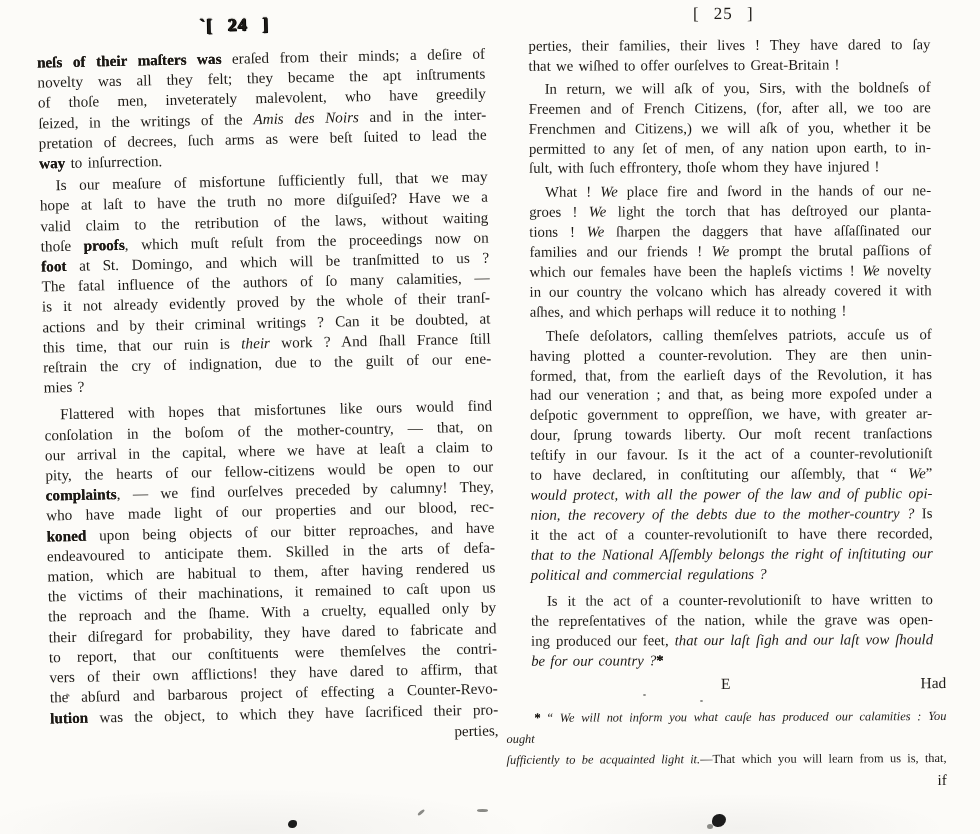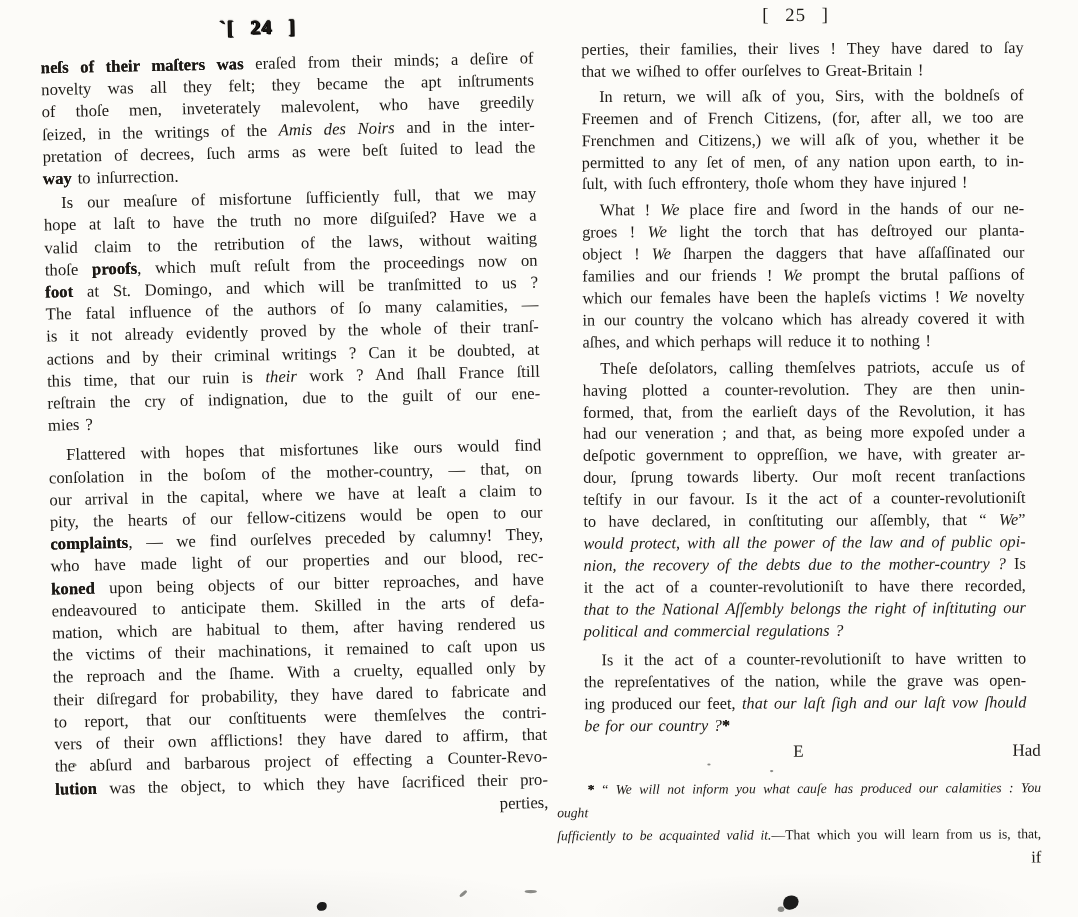--- a/index.html
+++ b/index.html
@@ -109,21 +109,21 @@
         <div class="para ind" style="margin-top: 3px;">
           <div class="line"><span>In return, we will aſk of you, Sirs, with the boldneſs of</span></div>
           <div class="line"><span>Freemen and of French Citizens, (for, after all, we too are</span></div>
           <div class="line"><span>Frenchmen and Citizens,) we will aſk of you, whether it be</span></div>
           <div class="line"><span>permitted to any ſet of men, of any nation upon earth, to in-</span></div>
           <div class="line end"><span>ſult, with ſuch effrontery, thoſe whom they have injured !</span></div>
         </div>
         <div class="para ind" style="margin-top: 4px;">
           <div class="line"><span>What !  </span><span class="it">We</span><span> place fire and ſword in the hands of our ne-</span></div>
           <div class="line"><span>groes !  </span><span class="it">We</span><span> light the torch that has deſtroyed our planta-</span></div>
-          <div class="line"><span>object !  </span><span class="it">We</span><span> ſharpen the daggers that have aſſaſſinated our</span></div>
+          <div class="line"><span>tions !  </span><span class="it">We</span><span> ſharpen the daggers that have aſſaſſinated our</span></div>
           <div class="line"><span>families and our friends !  </span><span class="it">We</span><span> prompt the brutal paſſions of</span></div>
           <div class="line"><span>which our females have been the hapleſs victims !  </span><span class="it">We</span><span> novelty</span></div>
           <div class="line"><span>in our country the volcano which has already covered it with</span></div>
           <div class="line end"><span>aſhes, and which perhaps will reduce it to nothing !</span></div>
         </div>
         <div class="para ind" style="margin-top: 4px;">
           <div class="line"><span>Theſe deſolators, calling themſelves patriots, accuſe us of</span></div>
           <div class="line"><span>having plotted a counter-revolution.  They are then unin-</span></div>
           <div class="line"><span>formed, that, from the earlieſt days of the Revolution, it has</span></div>
           <div class="line"><span>had our veneration ; and that, as being more expoſed under a</span></div>
@@ -144,21 +144,21 @@
           <div class="line end"><span class="it">be for our country ?</span><span class="bd">*</span></div>
         </div>
       </div>
     <div class="catchwrap">
       <span class="sig">E</span>
       <span class="cw">Had</span>
     </div>
     <div class="footnote">
         <div class="para ind">
           <div class="line"><span class="bd">* </span><span>“ </span><span class="it">We will not inform you what cauſe has produced our calamities : You ought</span></div>
-          <div class="line"><span class="it">ſufficiently to be acquainted valid it.</span><span>—That which you will learn from us is, that,</span></div>
+          <div class="line"><span class="it">ſufficiently to be acquainted light it.</span><span>—That which you will learn from us is, that,</span></div>
         </div>
       </div>
     <div class="catchword">if</div>
   </div>
 
   <div class="speck" style="left:288px; top:820px; width:9px; height:8px; border-radius:60% 45% 55% 50%;"></div>
   <div class="speck faint" style="left:417px; top:811px; width:8px; height:2.5px; transform:rotate(-40deg);"></div>
   <div class="speck faint" style="left:477px; top:809px; width:11px; height:2.5px;"></div>
   <div class="speck" style="left:712px; top:814px; width:14px; height:13px; border-radius:55% 45% 60% 40%;"></div>
   <div class="speck faint" style="left:707px; top:824px; width:6px; height:5px;"></div>

